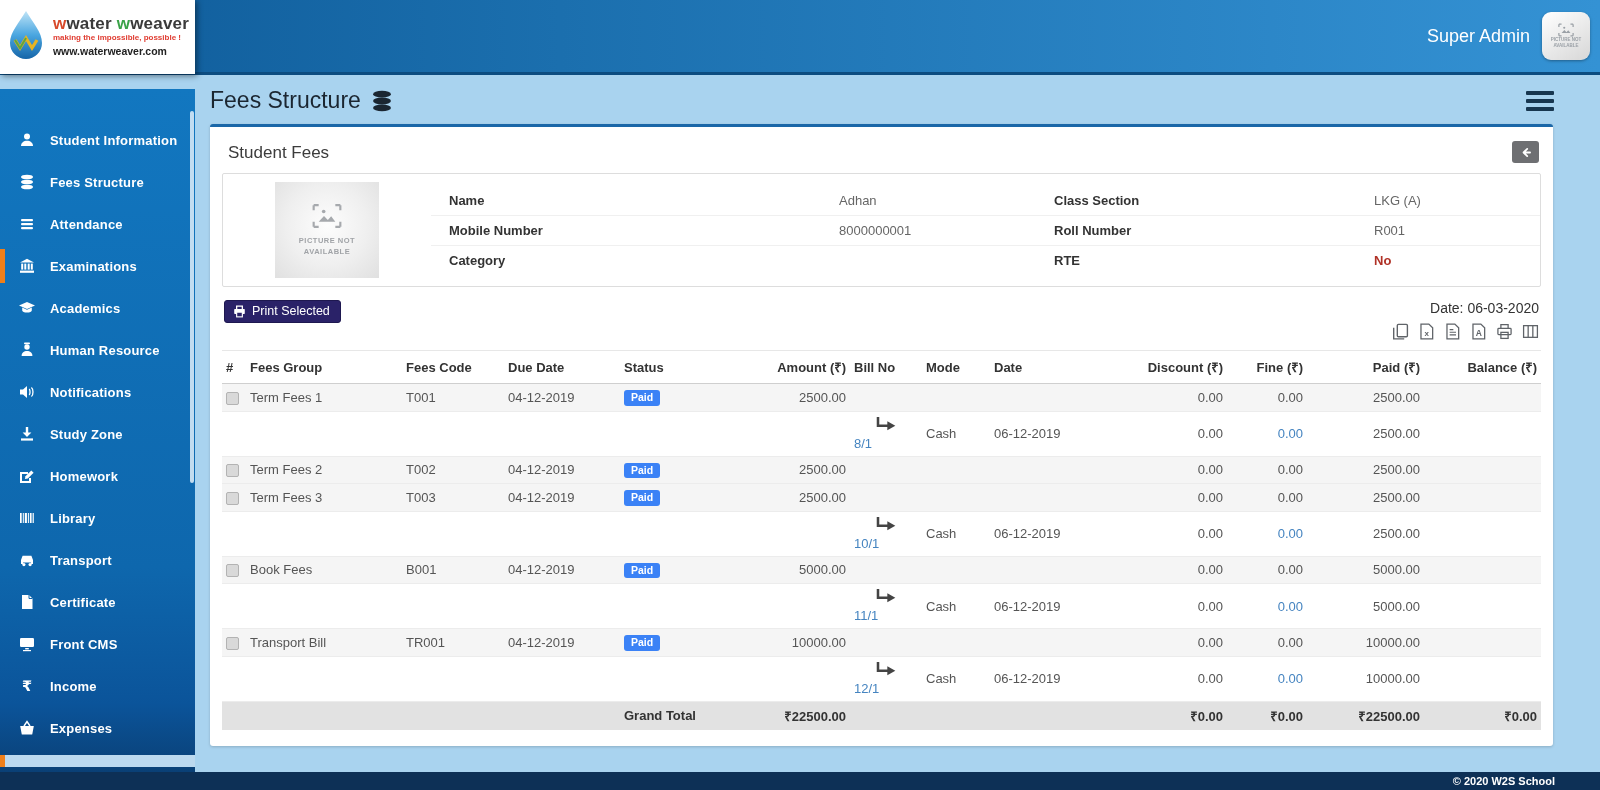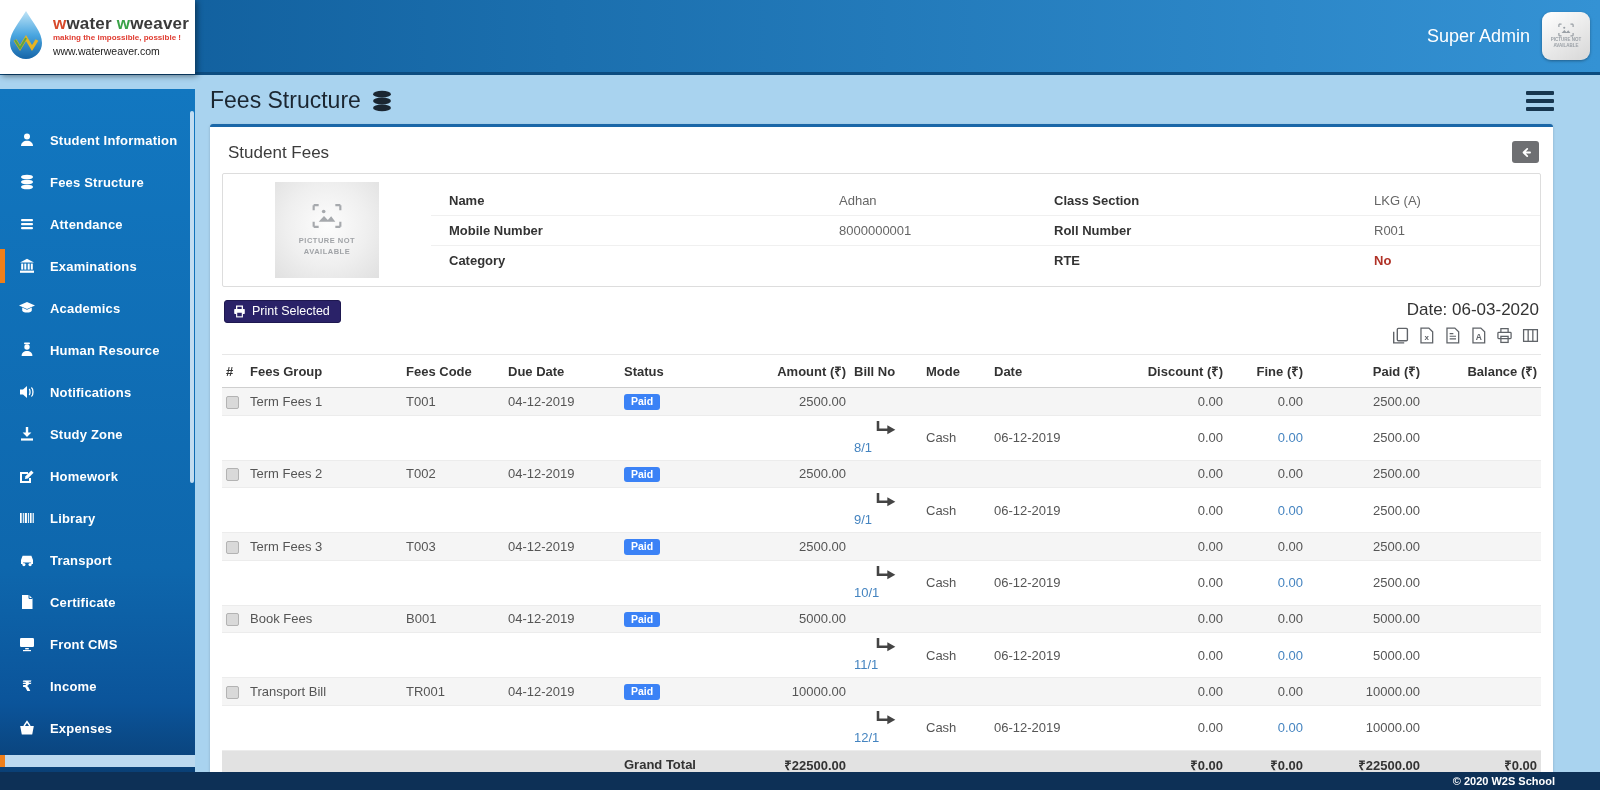--- a/index.html
+++ b/index.html
@@ -11,21 +11,21 @@
   .topbar { position:absolute; top:0; left:0; width:1600px; height:75px;
     background:linear-gradient(90deg,#0e5a98 0%,#1b6fae 35%,#3492d4 100%);
     border-bottom:3px solid #0c4c80; z-index:5; display:flex; align-items:center; }
   .logo-box { width:195px; height:75px; background:#fff; box-shadow:2px 2px 6px rgba(0,0,0,.45);
     display:flex; align-items:center; justify-content:center; gap:7px; }
   .logo-drop { width:40px; height:52px; }
   .logo-text { display:flex; flex-direction:column; line-height:1.05; }
   .brand { font-size:17px; font-weight:bold; color:#3a3a3a; letter-spacing:.2px; }
   .brand .w1 { color:#d84a2b; } .brand .w2 { color:#3aa348; }
   .tagline { font-size:8px; font-weight:bold; color:#e03c31; margin-top:1px; }
-  .website { font-size:10.5px; font-weight:normal; color:#222; margin-top:3px; }
+  .website { font-size:10.5px; font-weight:bold; color:#222; margin-top:3px; }
   .topbar-right { margin-left:auto; display:flex; align-items:center; gap:12px; padding-right:10px; }
   .super-admin { color:#fff; font-size:18px; }
   .avatar { width:48px; height:48px; border-radius:9px;
     background:linear-gradient(145deg,#ffffff 0%,#e9e9e9 55%,#d7d7d7 100%);
     box-shadow:0 1px 3px rgba(0,0,0,.35); display:flex; flex-direction:column;
     align-items:center; justify-content:center; }
   .avatar .ph-ic { color:#9aa0a6; }
   .avatar .ph-tx { font-size:4.5px; color:#9aa0a6; font-weight:bold; text-align:center; line-height:1.3; }
 
   
@@ -81,21 +81,21 @@
   .d-value.hl { color:#b03227; font-weight:bold; }
 
   
   .toolbar-row { display:flex; justify-content:space-between; align-items:flex-start;
     margin-top:13px; padding:0 2px 0 2px; }
   .print-btn { display:flex; align-items:center; gap:6px; background:#2a2268; color:#fff;
     border:1px solid #1e1850; border-radius:3px; font-size:12.5px; padding:3px 10px 4px 8px;
     cursor:pointer; font-family:"Liberation Sans", sans-serif; }
   .print-btn .ic { width:13px; height:13px; color:#fff; }
   .right-tools { text-align:right; }
-  .date-text { font-size:17px; color:#333; }
+  .date-text { font-size:14px; color:#333; }
   .export-row { margin-top:7px; display:flex; gap:9px; justify-content:flex-end; }
   .export-btn { width:17px; height:17px; color:#5f6368; background:none; border:none;
     padding:0; cursor:pointer; }
 
   
   table.fees { width:100%; border-collapse:collapse; table-layout:fixed; margin-top:10px;
     font-size:13px; color:#555; }
   table.fees th { font-weight:bold; color:#333; text-align:left; padding:7px 4px;
     border-top:1px solid #e7e7e7; border-bottom:1px solid #cfcfcf; }
   table.fees td { padding:5px 4px; border-bottom:1px solid #ececec; height:27px; }
@@ -484,38 +484,20 @@
               <td><span class="badge-paid">Paid</span></td>
               <td class="r">2500.00</td>
               <td></td>
               <td></td>
               <td></td>
               <td class="r">0.00</td>
               <td class="r">0.00</td>
               <td class="r">2500.00</td>
               <td class="r"></td>
             </tr>
-            <tr class="pay-row">
-              <td></td>
-              <td></td>
-              <td></td>
-              <td></td>
-              <td></td>
-              <td class="r"></td>
-              <td><span class="sub-arrow"><svg viewBox="0 0 17 12" width="100%" height="100%">
-                    <path d="M2.5 0v6.6h8" fill="none" stroke="currentColor" stroke-width="1.9"></path>
-                    <path d="M9.5 3.2 15.5 6.6 9.5 10z" fill="currentColor"></path>
-                  </svg></span><a class="blue-link">9/1</a></td>
-              <td>Cash</td>
-              <td>06-12-2019</td>
-              <td class="r">0.00</td>
-              <td class="r"><a class="blue-link">0.00</a></td>
-              <td class="r">2500.00</td>
-              <td class="r"></td>
-            </tr>
             <tr class="fee-row">
               <td><span class="chk"></span></td>
               <td>Term Fees 3</td>
               <td>T003</td>
               <td>04-12-2019</td>
               <td><span class="badge-paid">Paid</span></td>
               <td class="r">2500.00</td>
               <td></td>
               <td></td>
               <td></td>

